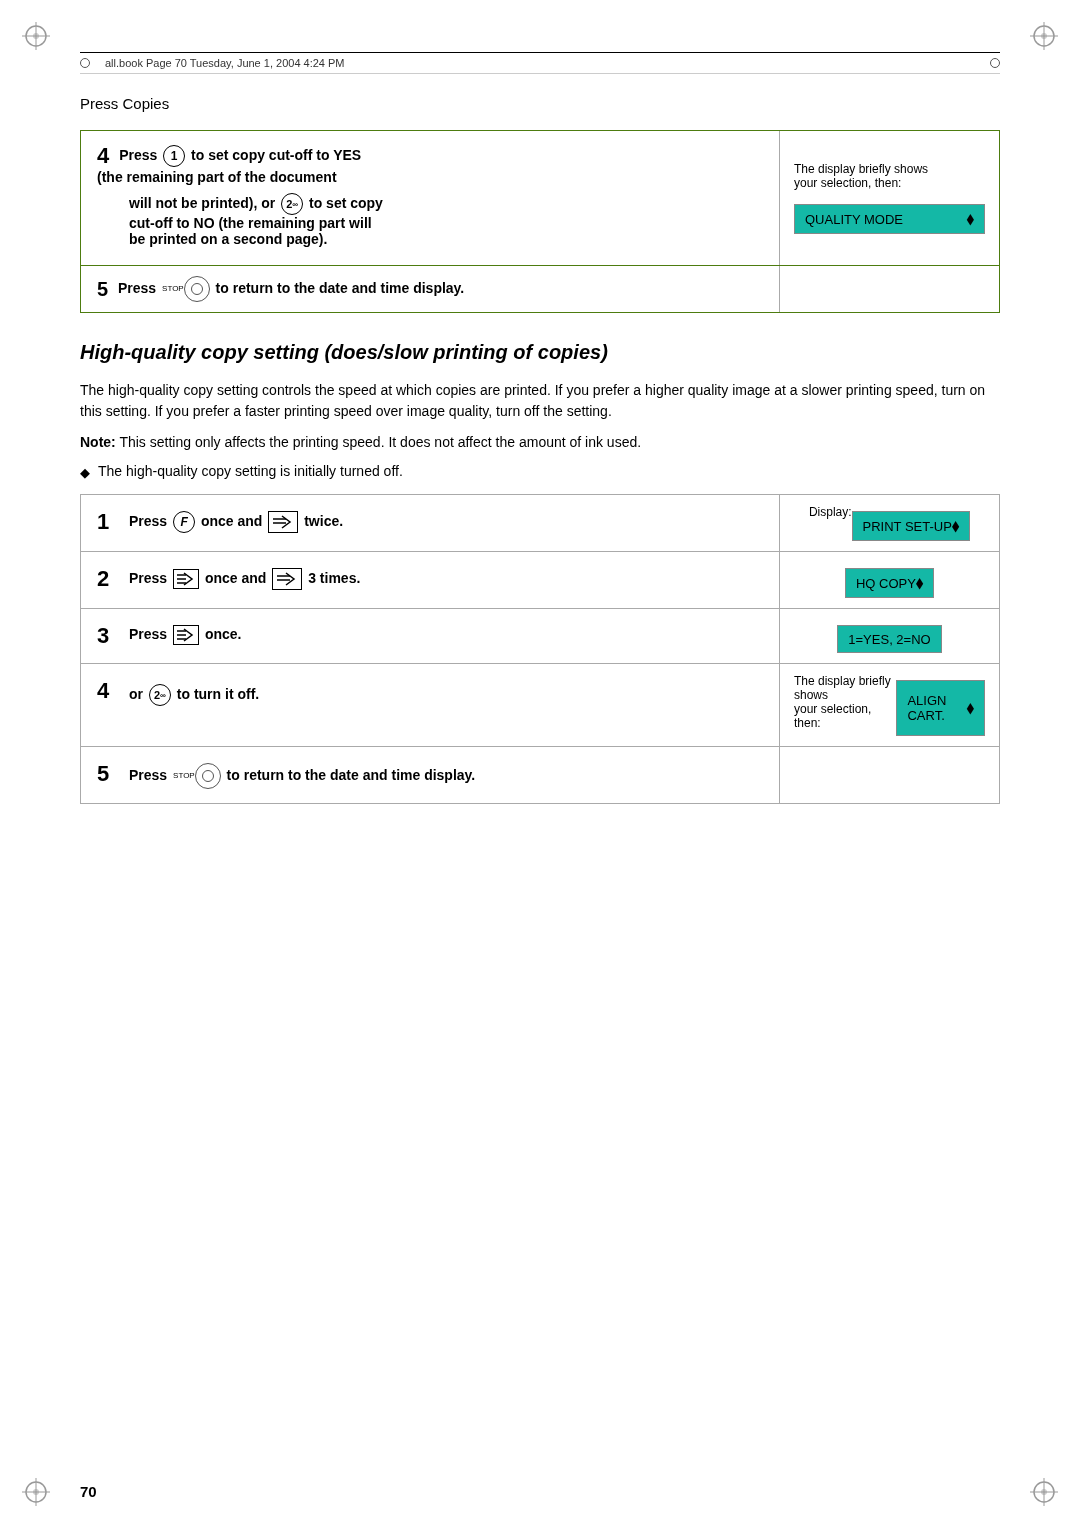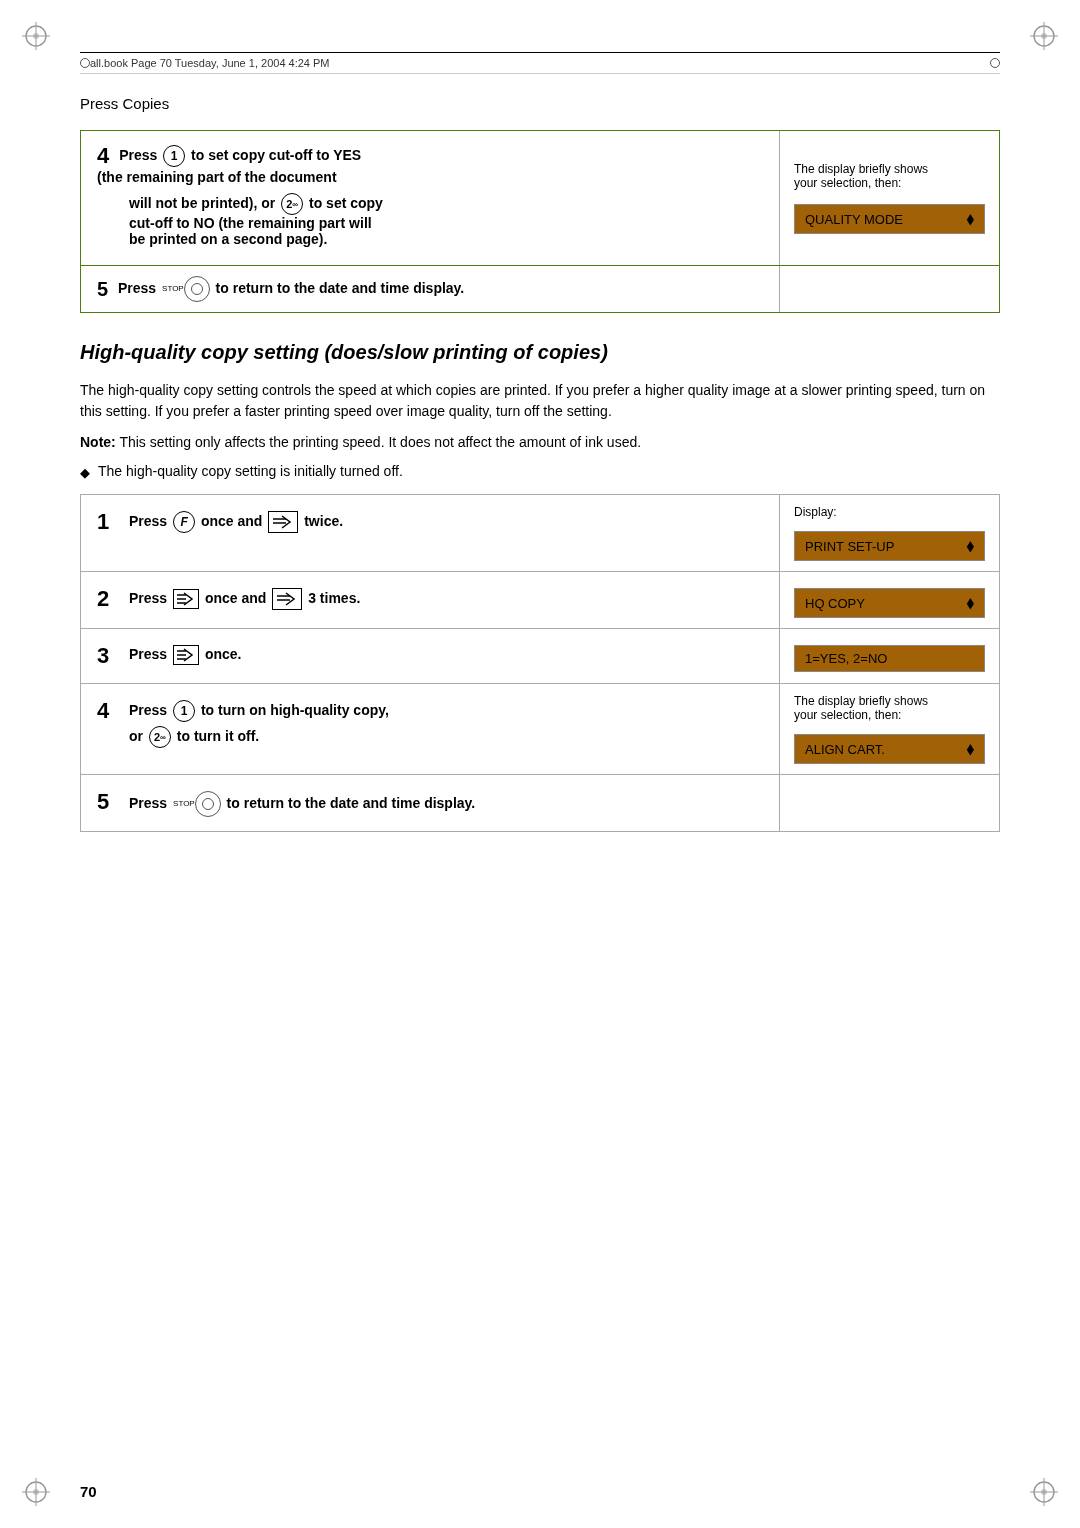--- a/index.html
+++ b/index.html
@@ -38,21 +38,21 @@
       justify-content: space-between;
       font-size: 11px;
       color: #333;
       border-top: 1.5px solid #000;
       border-bottom: 1px solid #ccc;
       padding: 2px 0;
     }
     .header-bar-inner {
       display: flex;
       align-items: center;
-      gap: 0;
+      gap: 15px;
     }
     .header-circle-sm {
       width: 10px; height: 10px;
       border: 1.5px solid #555;
       border-radius: 50%;
       display: inline-block;
     }
 
     
     .content {
@@ -102,21 +102,21 @@
     }
 
     
     .display-panel {
       border: 1px solid #888;
       display: flex;
       align-items: center;
       justify-content: space-between;
       padding: 5px 10px;
       margin-top: 6px;
-      background: #a16207;
+      background: #14b8a6;
       font-size: 13px;
       font-weight: normal;
     }
     .display-arrow {
       font-size: 16px;
       font-weight: bold;
     }
 
     
     .btn-circle {
@@ -198,21 +198,22 @@
       display: flex;
       align-items: flex-start;
       gap: 8px;
     }
     .step-row-right {
       width: 220px;
       border-left: 1px solid #aaa;
       padding: 10px 14px;
       font-size: 12px;
       display: flex;
-      flex-direction: column;
+      flex-direction: row;
+      justify-content: center;
     }
     .step-num-large {
       font-size: 22px;
       font-weight: bold;
       line-height: 1.2;
       min-width: 24px;
     }
     .step-content {
       flex: 1;
       padding-top: 2px;
@@ -463,24 +464,20 @@
         <div class="display-panel" style="justify-content: flex-start; gap: 0;">
           <span>1=YES, 2=NO</span>
         </div>
       </div>
     </div>
 
     <div class="step-row">
       <div class="step-row-left">
         <div class="step-num-large">4</div>
         <div class="step-content">
-          <div><strong>Press </strong>
-            <span class="btn-circle">1</span>
-            <strong> to turn on high-quality copy,</strong>
-          </div>
           <div style="margin-top:4px;"><strong>or </strong>
             <span class="btn-circle" style="font-size:11px;">2<span style="font-size:8px;vertical-align:super;">∞</span></span>
             <strong> to turn it off.</strong>
           </div>
         </div>
       </div>
       <div class="step-row-right">
         <div style="font-size:12px; margin-bottom:6px;">The display briefly shows<br>your selection, then:</div>
         <div class="display-panel">
           <span>ALIGN CART.</span>

